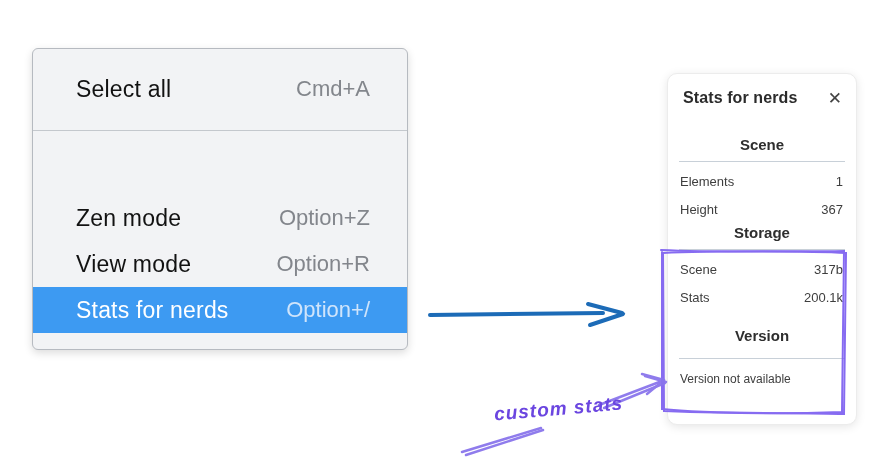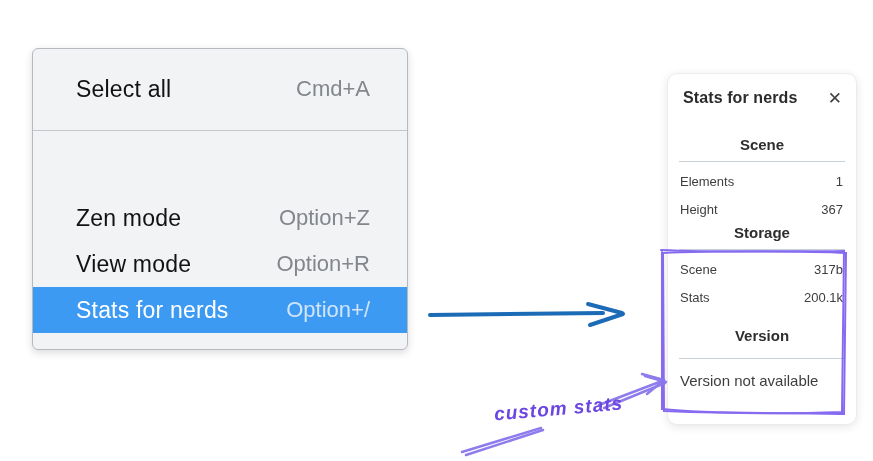--- a/index.html
+++ b/index.html
@@ -63,21 +63,21 @@
   .sh-storage { }
   .sh-version { margin-top: 15px; }
   .sec-divider { height: 1px; background: #c8d0d8; margin: 6px 11px 5px; }
   .sec-divider.div-version { margin-top: 12px; }
   .stat-row {
     height: 28px; display: flex; justify-content: space-between; align-items: center;
     padding: 0 13px 0 12px; font-size: 13px;
   }
   .stat-label { color: #3e3e3e; }
   .stat-value { color: #3e3e3e; }
-  .version-note { padding: 8px 13px 0 12px; font-size: 15px; color: #3e3e3e; white-space: nowrap; }
+  .version-note { padding: 8px 13px 0 12px; font-size: 12px; color: #3e3e3e; white-space: nowrap; }
 
   
   .overlay {
     position: absolute; left: 0; top: 0; width: 873px; height: 461px;
     pointer-events: none;
   }
   .custom-stats-label {
     position: absolute; left: 494px; top: 398px;
     font-size: 19px; font-style: italic; font-weight: bold;
     color: #6b46e0; letter-spacing: 1px;

